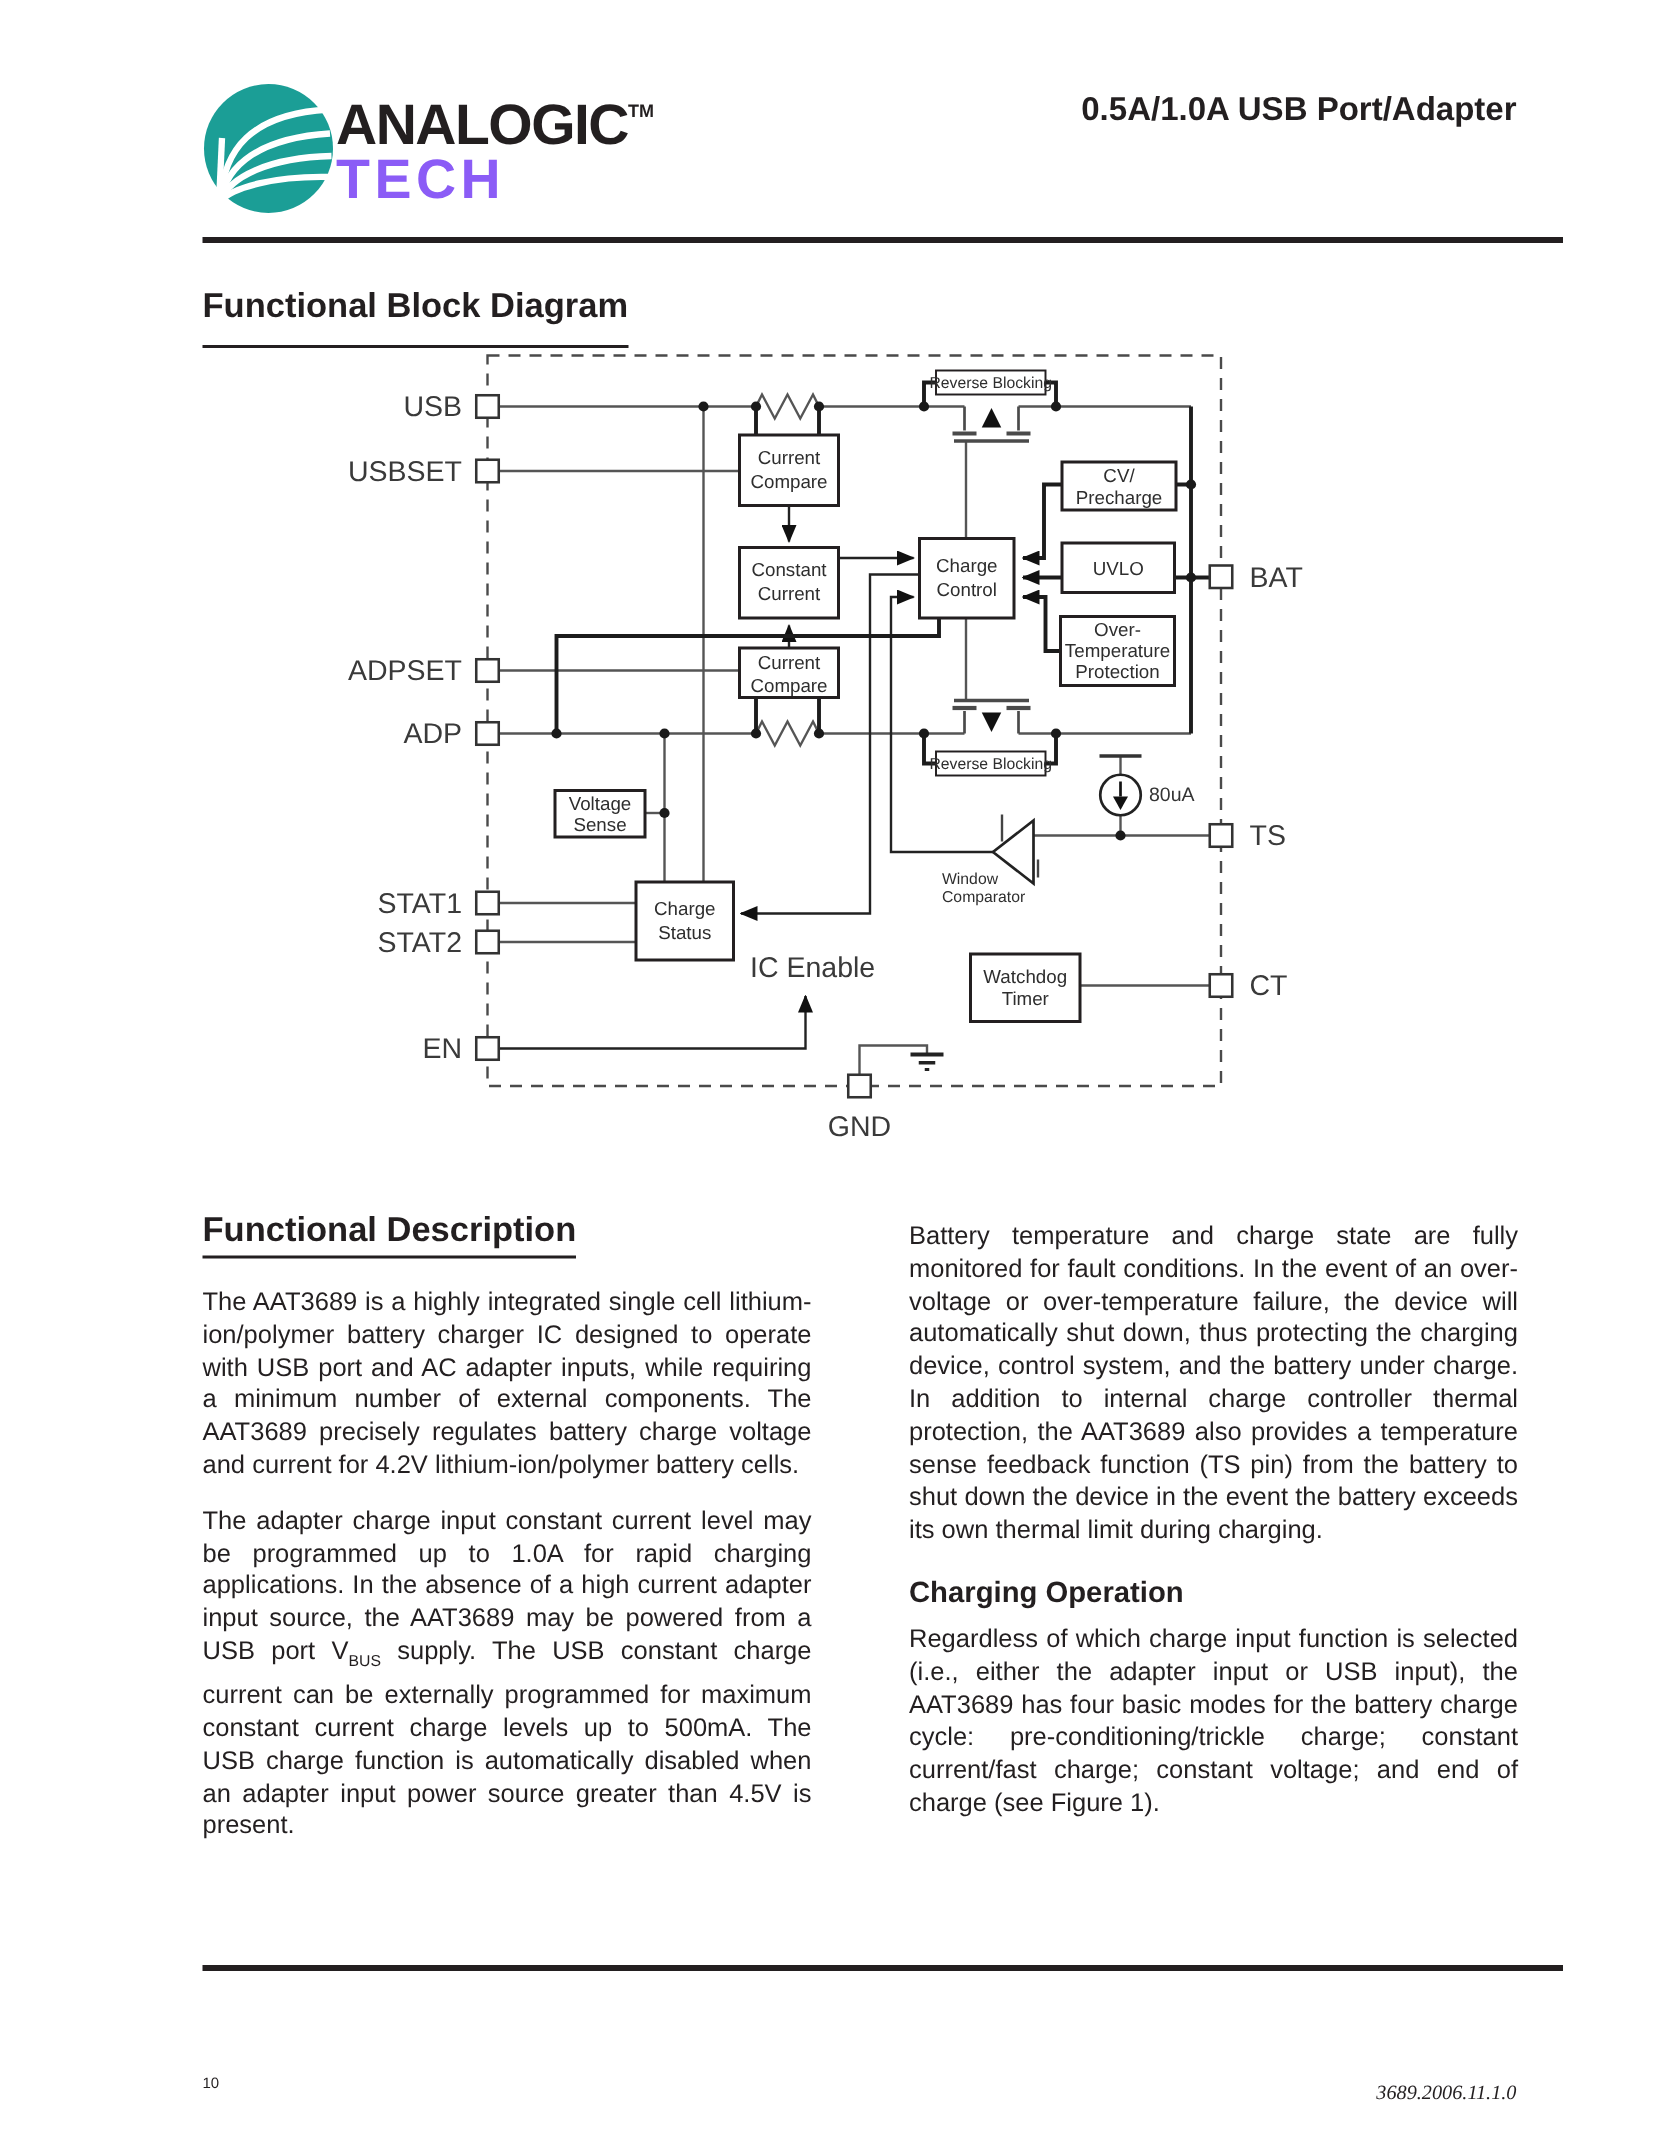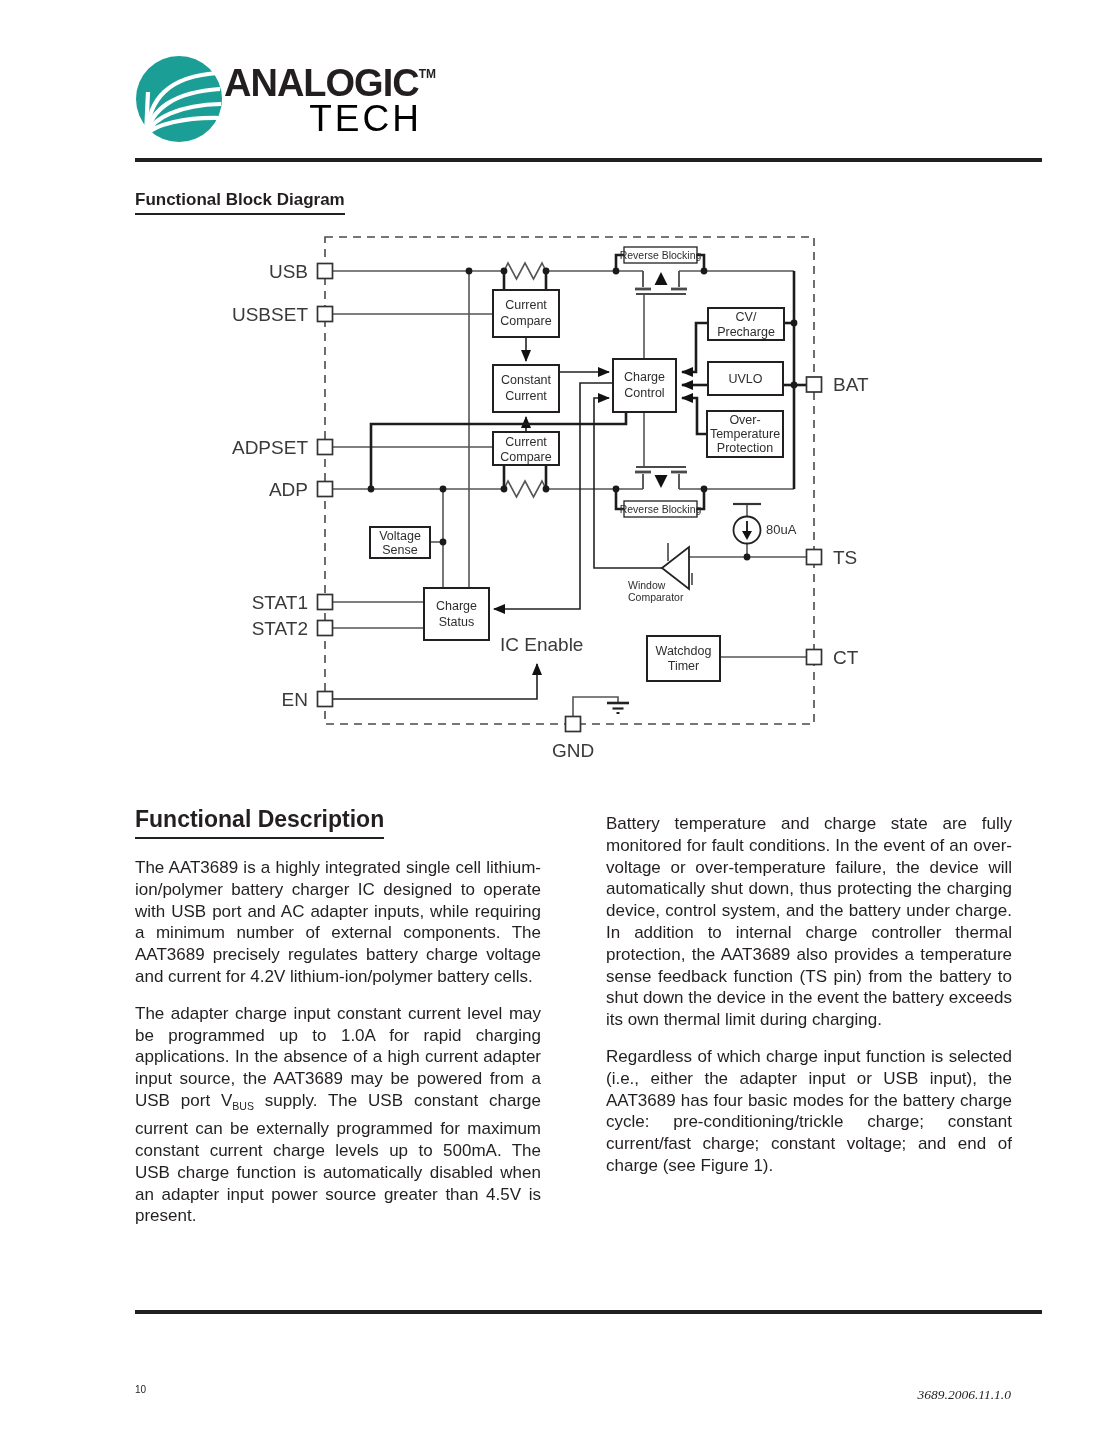--- a/index.html
+++ b/index.html
@@ -3,30 +3,30 @@
 <meta charset="utf-8">
 <style>
   html,body{margin:0;padding:0;background:#fff;}
   .page{position:relative;width:1105px;height:1430px;background:#ffffff;
         font-family:"Liberation Sans",sans-serif;color:#231f20;overflow:hidden;margin-left:36px;}
   
   .logo-svg{position:absolute;left:97px;top:52px;}
   .wordmark{position:absolute;left:188px;top:55px;width:208px;}
   .brand-top{font-size:38px;font-weight:bold;letter-spacing:-1px;line-height:38px;white-space:nowrap;}
   .brand-tm{font-size:12px;font-weight:bold;vertical-align:18px;letter-spacing:0;}
-  .brand-bottom{font-size:37px;font-weight:400;letter-spacing:3px;line-height:33px;text-align:right;
-                padding-right:10px;color:#000000;}
+  .brand-bottom{font-size:37px;font-weight:700;letter-spacing:3px;line-height:33px;
+                padding-right:10px;color:#8b5cf6;}
   .title-block{position:absolute;right:130px;top:55px;text-align:right;}
   .part-number{font-size:27px;font-weight:bold;line-height:28px;}
   .subtitle{font-size:22px;font-weight:bold;line-height:25px;margin-top:5px;}
   .subtitle2{font-size:22px;font-weight:bold;line-height:25px;margin-top:3px;}
   .header-rule{position:absolute;left:99px;top:158px;width:907px;height:4px;background:#231f20;}
   
-  .h-big{position:absolute;left:99px;top:190px;font-size:17px;font-weight:bold;
-         border-bottom:2.5px solid #231f20;padding-bottom:3px;}
+  .h-big{position:absolute;left:99px;top:190px;font-size:23px;font-weight:bold;
+         border-bottom:2.5px solid #231f20;padding-bottom:13px;}
   
   .diagram-svg{position:absolute;left:0;top:230px;}
   .blk-label{font-size:12.5px;fill:#2e2e2e;}
   .sm-label{font-size:10.5px;fill:#2e2e2e;}
   .pin-label{font-size:19px;fill:#3a3a3a;}
   
   .columns{position:absolute;left:99px;top:806px;width:877px;display:flex;gap:65px;}
   .col{width:406px;}
   .col h2{font-size:23px;font-weight:bold;margin:0 0 18px 0;display:inline-block;
           border-bottom:2.5px solid #231f20;padding-bottom:4px;}
@@ -53,20 +53,21 @@
       <path d="M14 82 C18 58 40 40 87 37"></path>
       <path d="M14 82 C20 66 46 53 88 52"></path>
       <path d="M14 82 C22 73 50 65 88 66"></path>
     </g>
   </svg>
   <div class="wordmark">
     <div class="brand-top"><span>ANALOGIC</span><sup class="brand-tm">TM</sup></div>
     <div class="brand-bottom">TECH</div>
   </div>
   <div class="title-block">
+    <div class="subtitle">0.5A/1.0A USB Port/Adapter</div>
   </div>
   <div class="header-rule"></div>
 
   <div class="h-big">Functional Block Diagram</div>
 
   <svg class="diagram-svg" width="1105" height="545" viewBox="0 230 1105 545">
     <defs>
       <marker id="ah" viewBox="0 0 12 10" refX="11" refY="5" markerWidth="12" markerHeight="10" markerUnits="userSpaceOnUse" orient="auto">
         <path d="M0 0 L12 5 L0 10 Z" fill="#111"></path>
       </marker>
@@ -261,20 +262,21 @@
   </svg>
 
   <div class="columns">
     <div class="col left">
       <h2>Functional Description</h2>
       <p>The AAT3689 is a highly integrated single cell lithium-ion/polymer battery charger IC designed to operate with USB port and AC adapter inputs, while requiring a minimum number of external components. The AAT3689 precisely regulates battery charge voltage and current for 4.2V lithium-ion/polymer battery cells.</p>
       <p><span>The adapter charge input constant current level may be programmed up to 1.0A for rapid charging applications. In the absence of a high current adapter input source, the AAT3689 may be powered from a USB port V</span><sub>BUS</sub><span> supply. The USB constant charge current can be externally programmed for maximum constant current charge levels up to 500mA.  The USB charge function is automatically disabled when an adapter input power source greater than 4.5V is present.</span></p>
     </div>
     <div class="col right">
       <p>Battery temperature and charge state are fully monitored for fault conditions. In the event of an over-voltage or over-temperature failure, the device will automatically shut down, thus protecting the charging device, control system, and the battery under charge. In addition to internal charge controller thermal protection, the AAT3689 also provides a temperature sense feedback function (TS pin) from the battery to shut down the device in the event the battery exceeds its own thermal limit during charging.</p>
+      <h3>Charging Operation</h3>
       <p>Regardless of which charge input function is selected (i.e., either the adapter input or USB input), the AAT3689 has four basic modes for the battery charge cycle: pre-conditioning/trickle charge; constant current/fast charge; constant voltage; and end of charge (see Figure 1).</p>
     </div>
   </div>
 
   <div class="footer-rule"></div>
   <div class="page-number">10</div>
   <div class="doc-code">3689.2006.11.1.0</div>
 
 </div>
 

